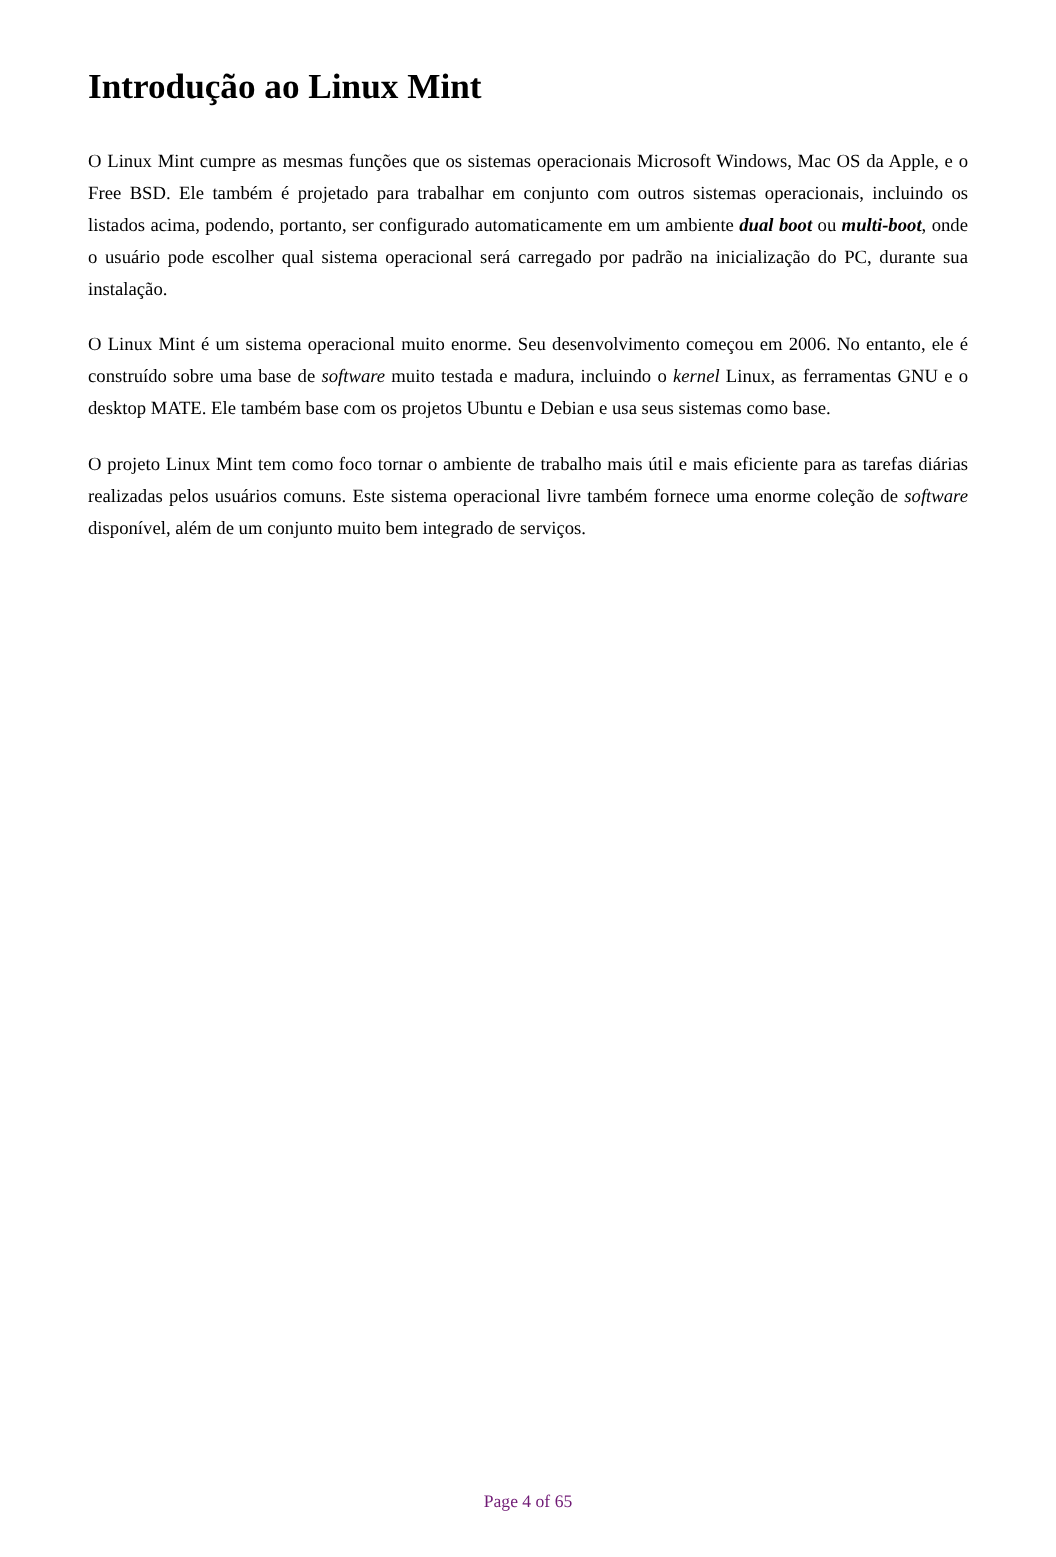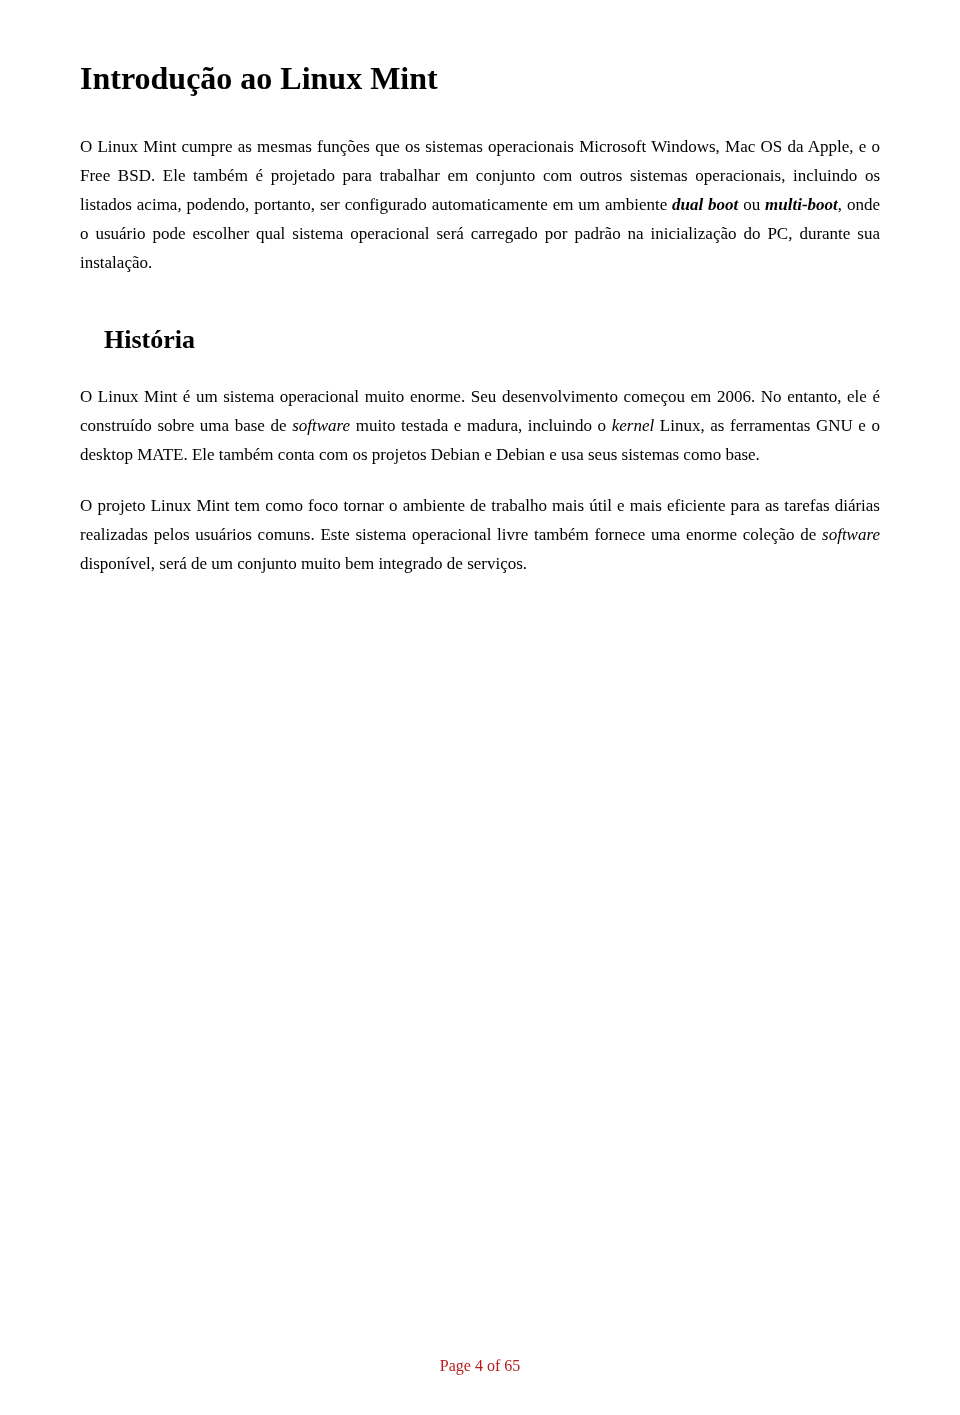--- a/index.html
+++ b/index.html
@@ -59,46 +59,45 @@
     }
 
     .page-footer {
       position: absolute;
       bottom: 40px;
       left: 0;
       right: 0;
       text-align: center;
       font-size: 16px;
       font-family: "Times New Roman", Times, serif;
-      color: #b91c1c;
+      color: #701a75;
     }
   </style>
 </head>
 <body>
 
 <div class="page">
 
   <h1 class="page-title">Introdução ao Linux Mint</h1>
 
 
   <p class="paragraph">
     <span>O Linux Mint cumpre as mesmas funções que os sistemas operacionais Microsoft Windows, Mac OS da Apple, e o Free BSD.</span>
     <span>Ele também é projetado para trabalhar em conjunto com outros sistemas operacionais, incluindo os listados acima, podendo, portanto, ser configurado automaticamente em um ambiente </span>
     <em class="bold-italic"><span>dual boot</span></em><span> ou </span><em class="bold-italic"><span>multi-boot</span></em><span>, onde o usuário pode escolher qual sistema operacional será carregado por padrão na inicialização do PC, durante sua instalação.</span>
   </p>
 
 
-  <h2 class="section-heading">História</h2>
 
   <p class="paragraph">
     <span>O Linux Mint é um sistema operacional muito enorme.</span>
     <span>Seu desenvolvimento começou em 2006.</span>
     <span>No entanto, ele é construído sobre uma base de </span><em class="italic"><span>software</span></em><span> muito testada e madura, incluindo o </span><em class="italic"><span>kernel</span></em><span> Linux, as ferramentas GNU e o desktop MATE.</span>
-    <span>Ele também conta com os projetos Debian e Debian e usa seus sistemas como base.</span>
+    <span>Ele também base com os projetos Ubuntu e Debian e usa seus sistemas como base.</span>
   </p>
 
   <p class="paragraph">
-    <span>O projeto Linux Mint tem como foco tornar o ambiente de trabalho mais útil e mais eficiente para as tarefas diárias realizadas pelos usuários comuns. Este sistema operacional livre também fornece uma enorme coleção de </span><em class="italic"><span>software</span></em><span> disponível, será de um conjunto muito bem integrado de serviços.</span>
+    <span>O projeto Linux Mint tem como foco tornar o ambiente de trabalho mais útil e mais eficiente para as tarefas diárias realizadas pelos usuários comuns. Este sistema operacional livre também fornece uma enorme coleção de </span><em class="italic"><span>software</span></em><span> disponível, além de um conjunto muito bem integrado de serviços.</span>
   </p>
 
   <div class="page-footer">Page 4 of 65</div>
 
 </div>
 
 </body></html>

